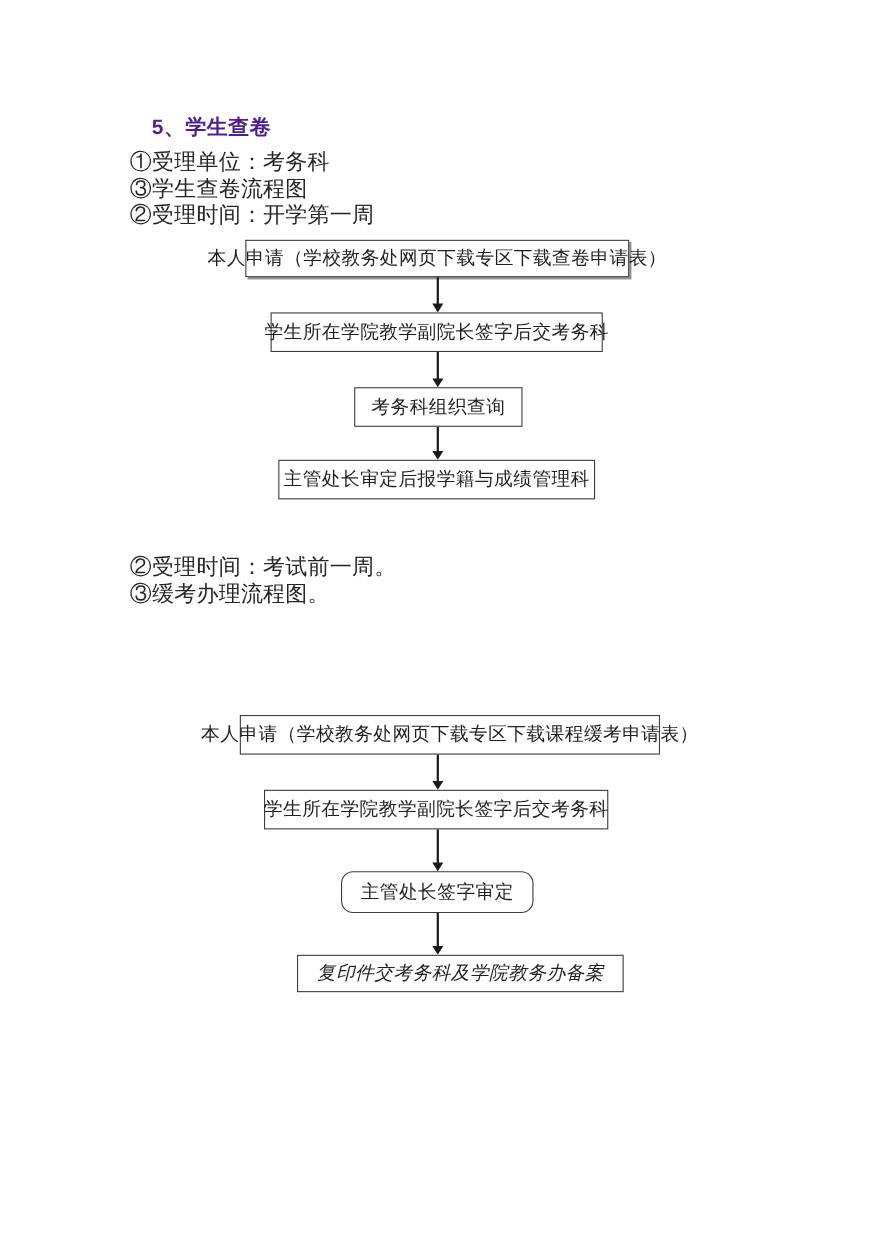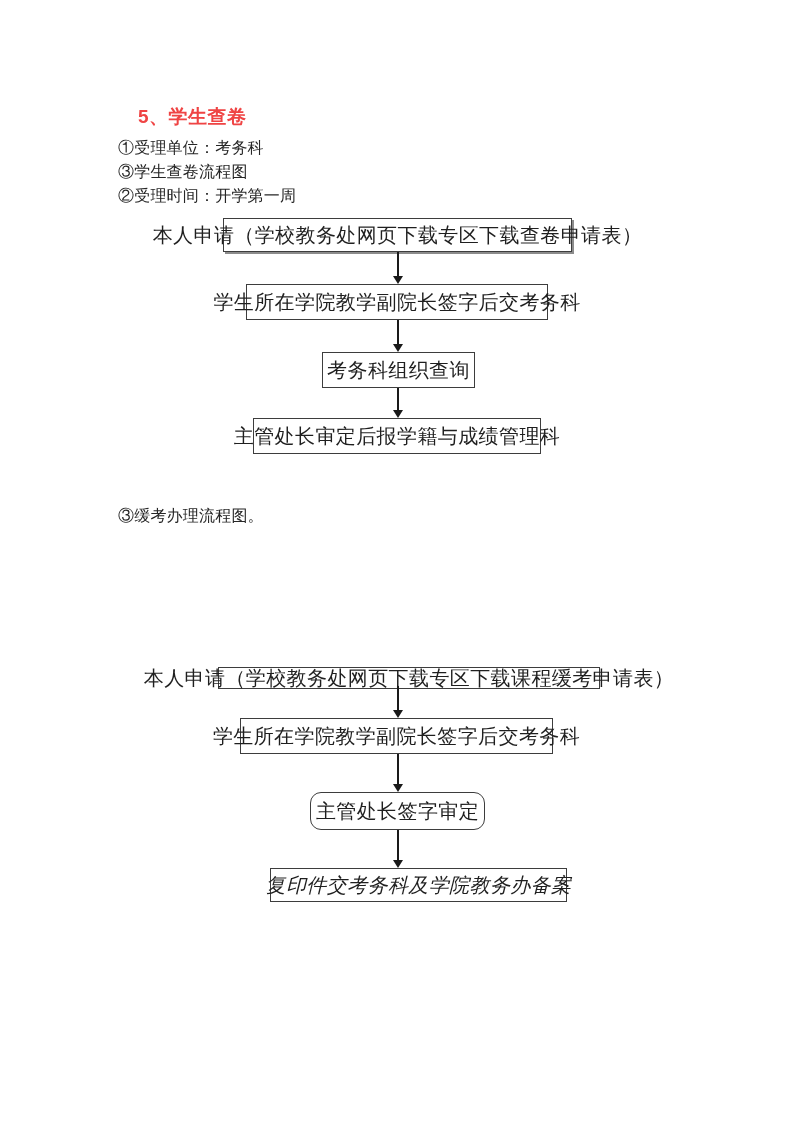--- a/index.html
+++ b/index.html
@@ -27,51 +27,51 @@
   #section-1 { top: 104px; }
   #section-2 { top: 504px; }
 
   .section-heading {
     margin: 0 0 6px 138px;
     font-family: "Liberation Sans", "DejaVu Sans", sans-serif;
     font-weight: bold;
     font-size: 19px;
     letter-spacing: 0.5px;
     line-height: 26px;
-    color: #ef4444;
+    color: #4c1d95;
     white-space: nowrap;
   }
 
   .body-lines {
     margin: 0 0 0 118px;
     padding: 0;
     list-style: none;
   }
   .body-line {
-    font-size: 16px;
+    font-size: 20px;
     line-height: 24px;
     color: #262626;
     white-space: nowrap;
     letter-spacing: 0.2px;
   }
 
   
   .flowchart { position: absolute; left: 0; width: 793px; }
   #flow-1 { top: 216px; height: 244px; }
   #flow-2 { top: 648px; height: 256px; }
 
   .flow-box {
     position: absolute;
     box-sizing: border-box;
     border: 1px solid #3d3d3d;
     background: #ffffff;
     display: flex;
     align-items: center;
     justify-content: center;
-    font-size: 20px;
+    font-size: 17px;
     line-height: 18px;
     letter-spacing: 0.4px;
     color: #1f1f1f;
     white-space: nowrap;
   }
   .flow-box.shadowed {
     box-shadow: 2px 2px 0 0 #8c8c8c;
   }
 
   .flow-arrow {
@@ -129,26 +129,27 @@
     <div class="flow-arrow" style="left:392px; top:172px; height:30px;">
       <div class="shaft"></div>
         <div class="head"></div>
     </div>
 
     <div class="flow-box" style="left:253px; top:202px; width:288px; height:36px;text-align:right;">主管处长审定后报学籍与成绩管理科</div>
   </div>
 
   <div class="section" id="section-2">
     <ul class="body-lines">
+      <li class="body-line">②受理时间：考试前一周。</li>
       <li class="body-line">③缓考办理流程图。</li>
     </ul>
   </div>
 
   <div class="flowchart" id="flow-2">
-    <div class="flow-box" style="left:218px; top:2px; width:382px; height:22px;margin-top:17px;">本人申请（学校教务处网页下载专区下载课程缓考申请表）</div>
+    <div class="flow-box" style="left:218px; top:2px; width:382px; height:36px;">本人申请（学校教务处网页下载专区下载课程缓考申请表）</div>
 
     <div class="flow-arrow" style="left:392px; top:38px; height:32px;">
       <div class="shaft"></div>
         <div class="head"></div>
     </div>
 
     <div class="flow-box" style="left:240px; top:70px; width:313px; height:36px;">学生所在学院教学副院长签字后交考务科</div>
 
     <div class="flow-arrow" style="left:392px; top:106px; height:38px;">
       <div class="shaft"></div>

